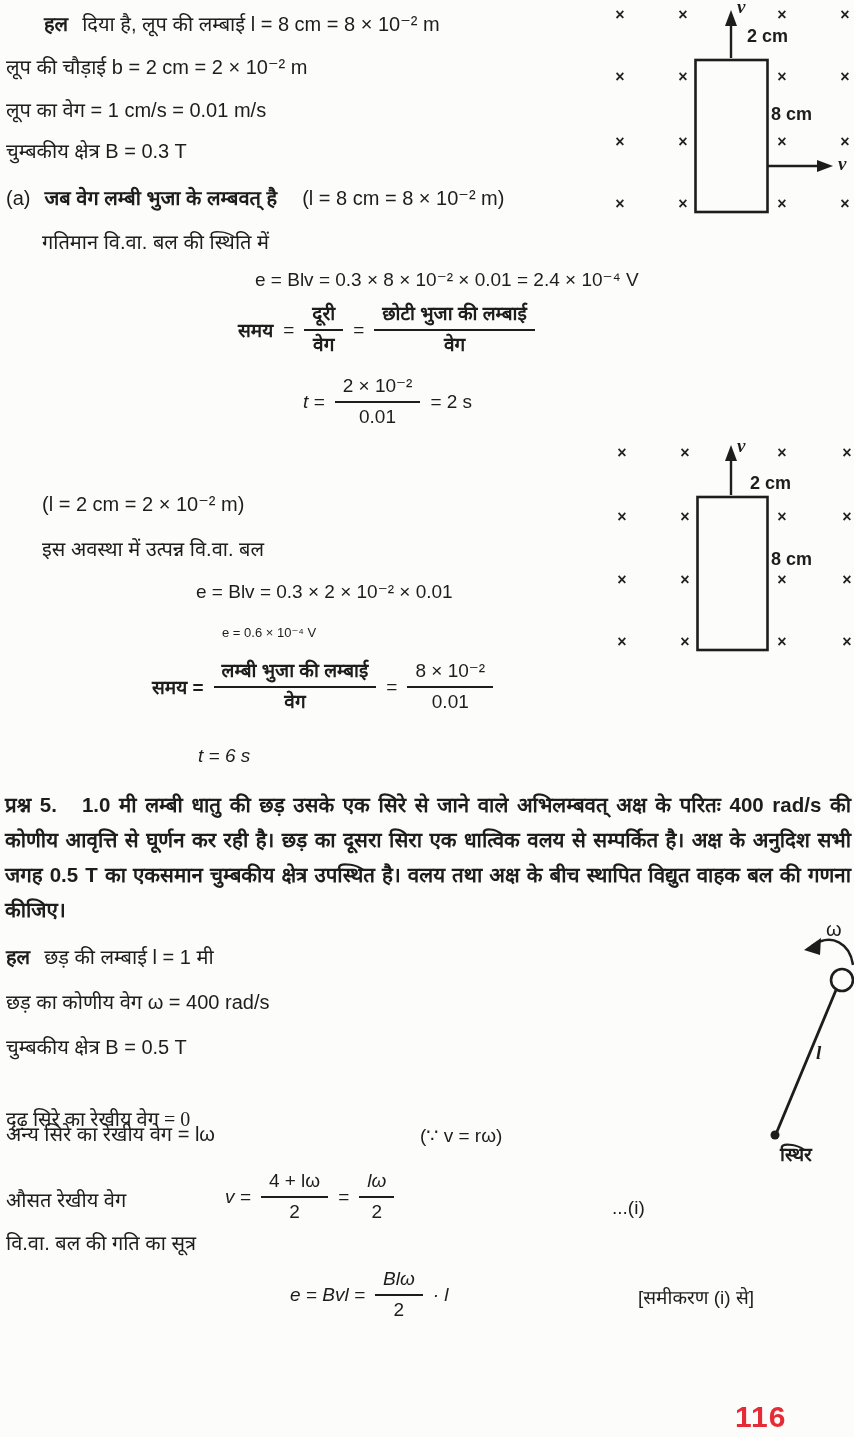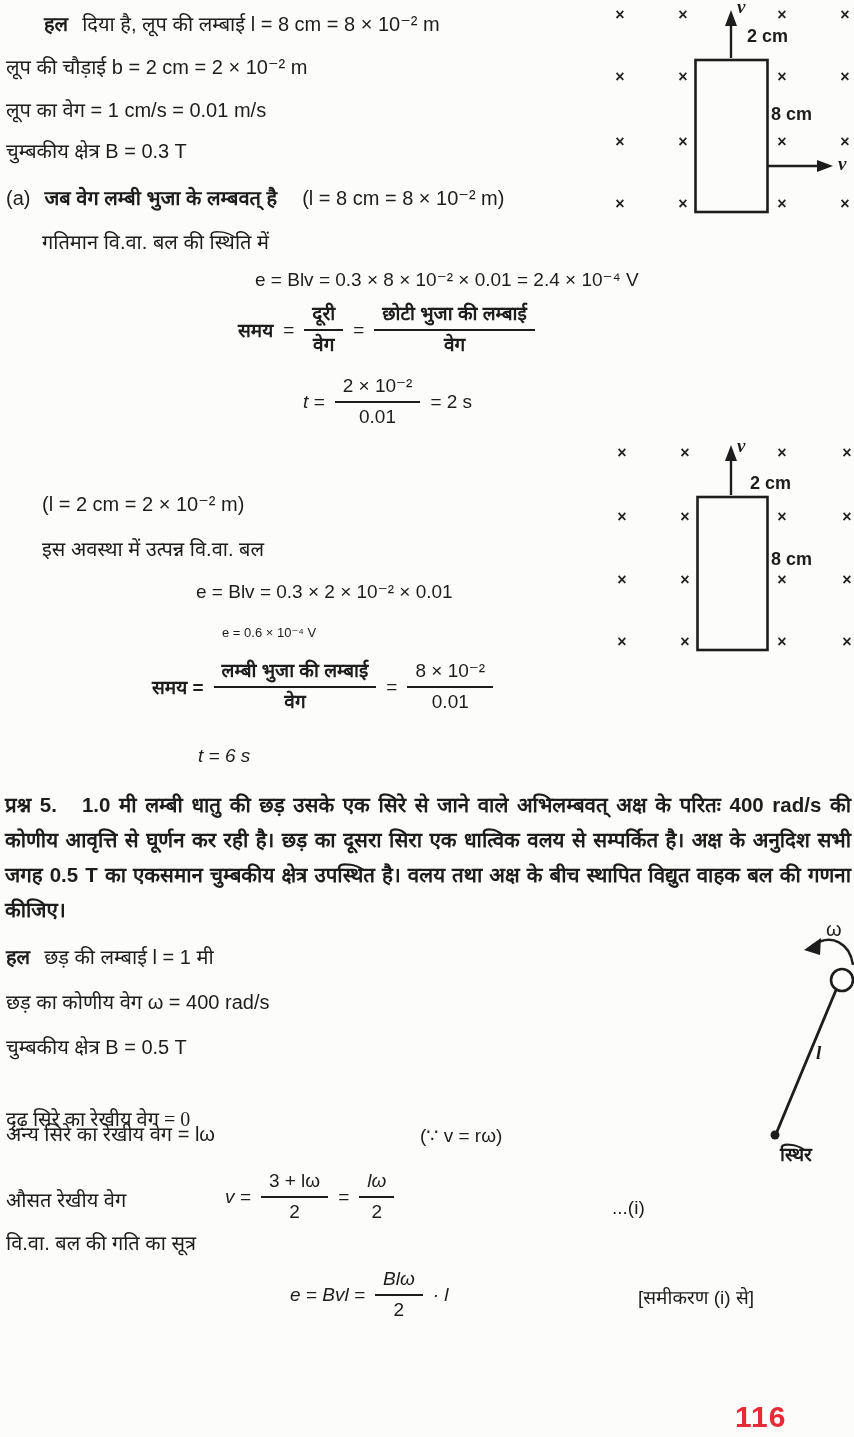--- a/index.html
+++ b/index.html
@@ -104,21 +104,21 @@
   <div class="ln" style="left:6px; top:990px;">छड़ का कोणीय वेग ω = 400 rad/s</div>
   <div class="ln" style="left:6px; top:1035px;">चुम्बकीय क्षेत्र B = 0.5 T</div>
   <div class="ln" style="left:6px; top:1107px;font-family:Liberation Serif, serif;">दृढ़ सिरे का रेखीय वेग = 0</div>
   <div class="ln" style="left:6px; top:1122px;">अन्य सिरे का रेखीय वेग = lω</div>
   <div class="ln" style="left:420px; top:1124px; font-size:19px;">(∵ v = rω)</div>
 
   <div class="ln" style="left:6px; top:1188px;">औसत रेखीय वेग</div>
   <div class="eq" style="left:225px; top:1170px;">
     <span class="it">v =</span>
     <span class="frac">
-      <span class="nu">3 + lω</span>
+      <span class="nu">4 + lω</span>
       <span class="de">2</span>
     </span>
     <span>=</span>
     <span class="frac">
       <span class="nu it">lω</span>
       <span class="de">2</span>
     </span>
   </div>
   <div class="ln" style="left:612px; top:1196px; font-size:19px;">...(i)</div>
 

